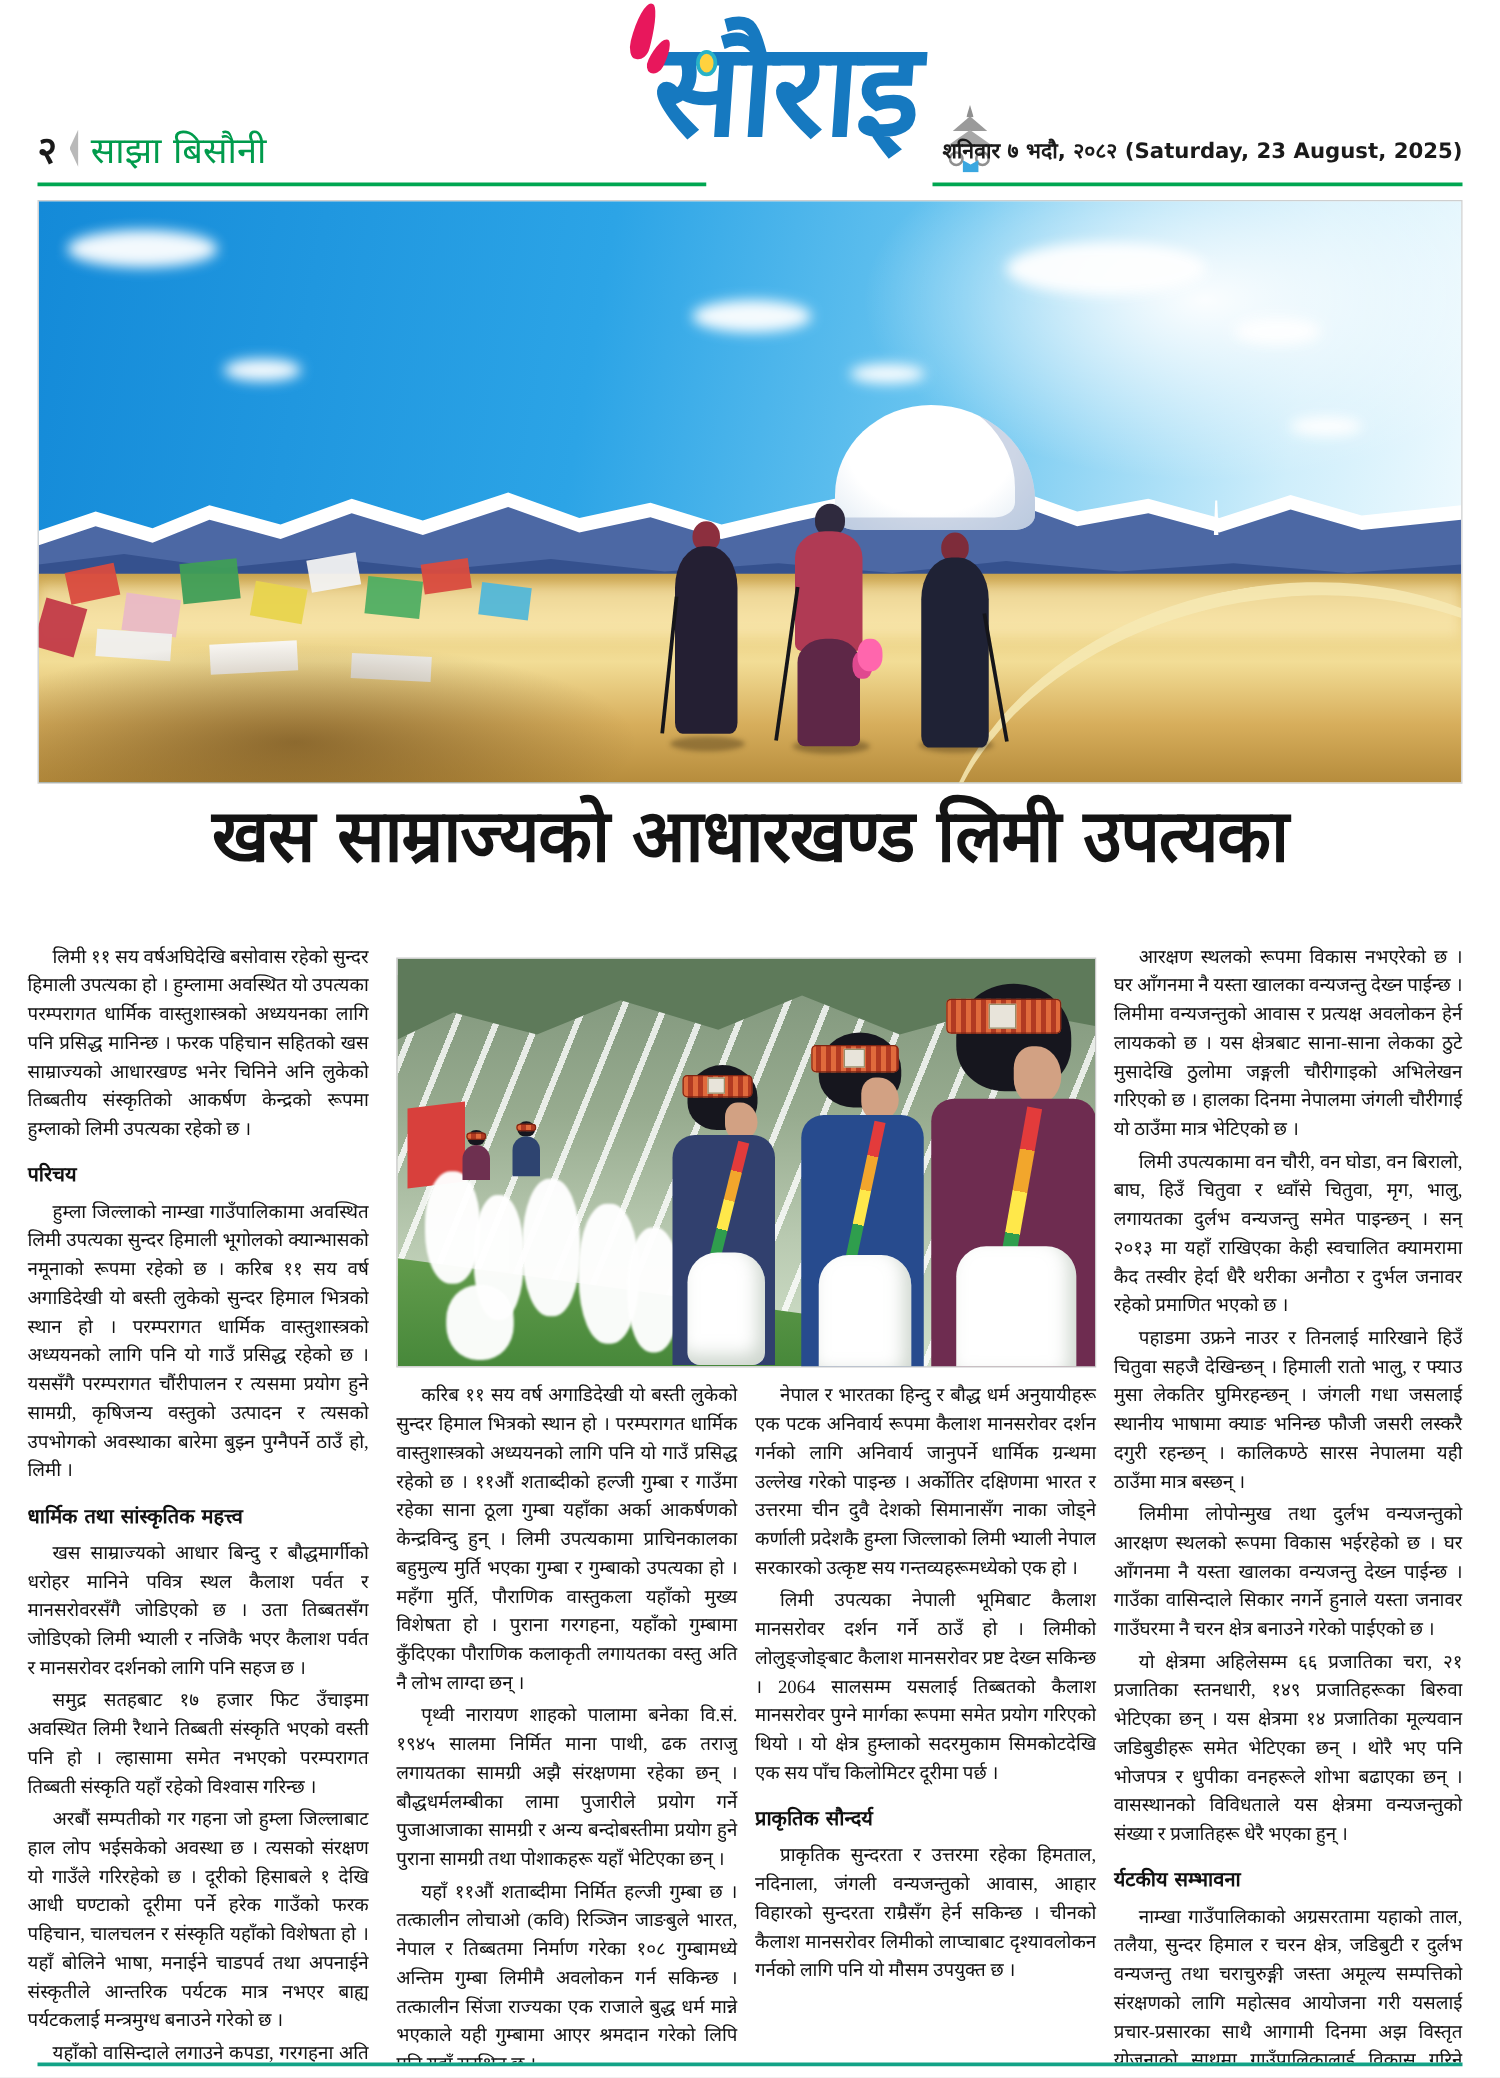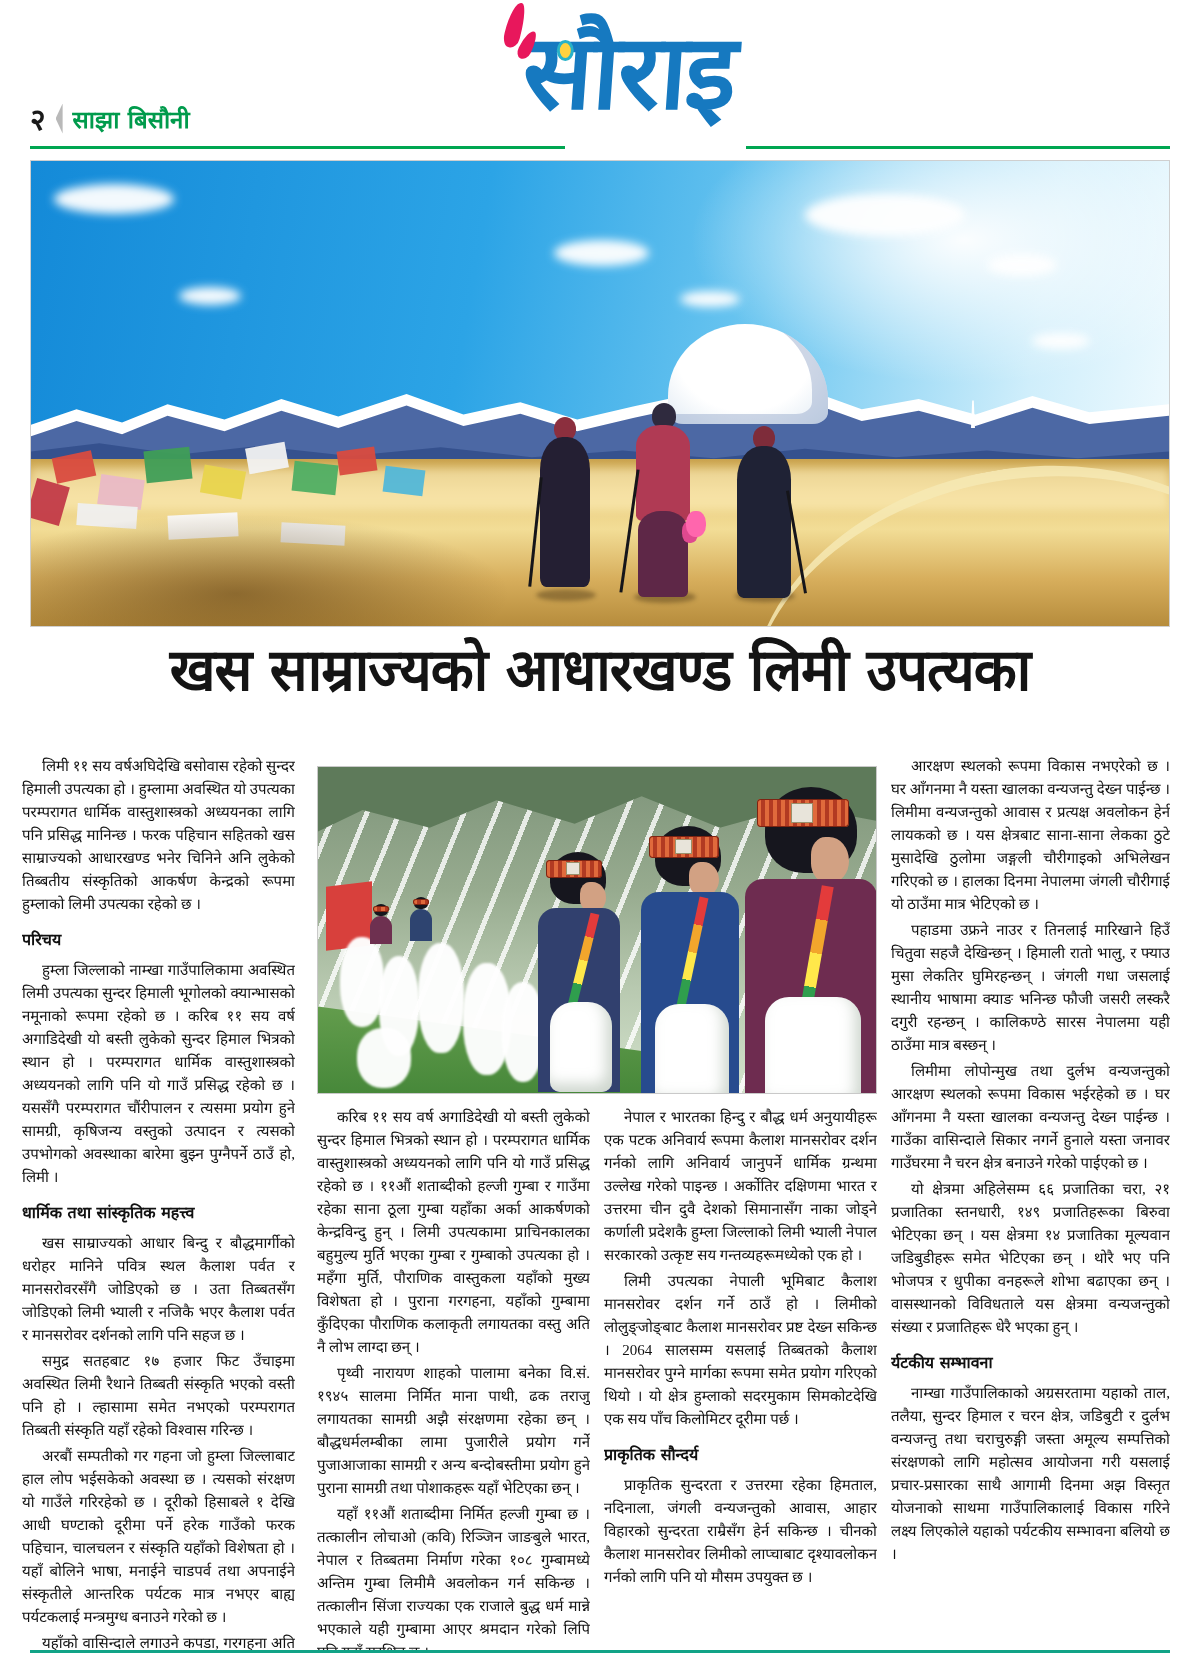--- a/index.html
+++ b/index.html
@@ -4,21 +4,21 @@
 <style>
   html,body{margin:0;padding:0;background:#e8e8e8;}
   .page{position:relative;width:1200px;height:1662px;background:#ffffff;margin:0 auto;
         font-family:"Liberation Serif","DejaVu Serif",serif;overflow:hidden;}
   [data-interactable]{box-sizing:border-box;}
 
   
   .hdr-left{position:absolute;left:30px;top:98px;display:flex;align-items:center;gap:10px;}
   .page-num{font-family:"DejaVu Sans",sans-serif;font-weight:bold;font-size:30px;color:#1a1a1a;}
   .hdr-sep{width:7px;height:30px;background:#b9b9b9;clip-path:polygon(100% 0,100% 100%,0 50%);}
-  .section-name{font-family:"DejaVu Sans",sans-serif;font-weight:bold;font-size:24px;color:#009b4c;}
+  .section-name{font-family:"DejaVu Sans",sans-serif;font-weight:normal;font-size:29px;color:#009b4c;}
   .rule-left{position:absolute;left:30px;top:146px;width:535px;height:3px;background:#00a651;}
   .rule-right{position:absolute;left:746px;top:146px;width:424px;height:3px;background:#00a651;}
 
   .masthead{position:absolute;left:50%;top:4px;transform:translateX(-44%);width:480px;height:140px;}
   .masthead-text{position:absolute;left:0;top:8px;width:100%;text-align:center;
         font-family:"DejaVu Sans",sans-serif;font-weight:bold;font-size:104px;line-height:120px;
         color:#1679c0;letter-spacing:-2px;transform:skewX(-4deg);}
   .flame{position:absolute;left:118px;top:-2px;width:16px;height:46px;background:#e8175c;
         border-radius:60% 40% 55% 45%/75% 70% 25% 30%;transform:rotate(14deg);}
   .flame2{position:absolute;left:132px;top:26px;width:13px;height:30px;background:#e8175c;
@@ -119,20 +119,31 @@
   <div class="rule-left" data-interactable="false"></div>
   <div class="rule-right" data-interactable="false"></div>
 
   <div class="masthead" data-interactable="false">
     <div class="masthead-text" data-interactable="false">सौराइ</div>
     <div class="flame" data-interactable="false"></div>
     <div class="flame2" data-interactable="false"></div>
     <div class="mast-dot" data-interactable="false"></div>
   </div>
 
+  <div class="hdr-right" data-interactable="false">
+    <div class="logo" data-interactable="false">
+      <div class="logo-spire" data-interactable="false"></div>
+      <div class="logo-roof1" data-interactable="false"></div>
+      <div class="logo-roof2" data-interactable="false"></div>
+      <div class="logo-c1" data-interactable="false"></div>
+      <div class="logo-c2" data-interactable="false"></div>
+      <div class="logo-book" data-interactable="false"></div>
+    </div>
+    <div class="date-line" data-interactable="false">शनिवार ७ भदौ, २०८२ (Saturday, 23 August, 2025)</div>
+  </div>
 
   <div class="top-photo" data-interactable="false">
     <div class="glare" data-interactable="false"></div>
     <div class="cloud" style="left:46%;top:17%;width:95px;height:26px;" data-interactable="false"></div>
     <div class="cloud" style="left:68%;top:7%;width:160px;height:42px;" data-interactable="false"></div>
     <div class="cloud" style="left:84%;top:20%;width:70px;height:22px;" data-interactable="false"></div>
     <div class="cloud" style="left:13%;top:27%;width:62px;height:18px;" data-interactable="false"></div>
     <div class="cloud" style="left:88%;top:37%;width:58px;height:16px;" data-interactable="false"></div>
     <div class="cloud" style="left:2%;top:5%;width:120px;height:30px;" data-interactable="false"></div>
     <div class="cloud" style="left:57%;top:28%;width:60px;height:16px;" data-interactable="false"></div>
@@ -252,20 +263,21 @@
       <p class="para" data-interactable="false">यहाँ ११औं शताब्दीमा निर्मित हल्जी गुम्बा छ । तत्कालीन लोचाओ (कवि) रिञ्जिन जाङबुले भारत, नेपाल र तिब्बतमा निर्माण गरेका १०८ गुम्बामध्ये अन्तिम गुम्बा लिमीमै अवलोकन गर्न सकिन्छ । तत्कालीन सिंजा राज्यका एक राजाले बुद्ध धर्म मान्ने भएकाले यही गुम्बामा आएर श्रमदान गरेको लिपि पनि यहाँ सुरक्षित छ ।</p>
     </div>
   <div class="col col-3" data-interactable="false">
       <p class="para" data-interactable="false">नेपाल र भारतका हिन्दु र बौद्ध धर्म अनुयायीहरू एक पटक अनिवार्य रूपमा कैलाश मानसरोवर दर्शन गर्नको लागि अनिवार्य जानुपर्ने धार्मिक ग्रन्थमा उल्लेख गरेको पाइन्छ । अर्कोतिर दक्षिणमा भारत र उत्तरमा चीन दुवै देशको सिमानासँग नाका जोड्ने कर्णाली प्रदेशकै हुम्ला जिल्लाको लिमी भ्याली नेपाल सरकारको उत्कृष्ट सय गन्तव्यहरूमध्येको एक हो ।</p>
       <p class="para" data-interactable="false">लिमी उपत्यका नेपाली भूमिबाट कैलाश मानसरोवर दर्शन गर्ने ठाउँ हो । लिमीको लोलुङ्जोङ्बाट कैलाश मानसरोवर प्रष्ट देख्न सकिन्छ । 2064 सालसम्म यसलाई तिब्बतको कैलाश मानसरोवर पुग्ने मार्गका रूपमा समेत प्रयोग गरिएको थियो । यो क्षेत्र हुम्लाको सदरमुकाम सिमकोटदेखि एक सय पाँच किलोमिटर दूरीमा पर्छ ।</p>
       <h3 class="subhead" data-interactable="false">प्राकृतिक सौन्दर्य</h3>
       <p class="para" data-interactable="false">प्राकृतिक सुन्दरता र उत्तरमा रहेका हिमताल, नदिनाला, जंगली वन्यजन्तुको आवास, आहार विहारको सुन्दरता राम्रैसँग हेर्न सकिन्छ । चीनको कैलाश मानसरोवर लिमीको लाप्चाबाट दृश्यावलोकन गर्नको लागि पनि यो मौसम उपयुक्त छ ।</p>
     </div>
   <div class="col col-4" data-interactable="false">
       <p class="para" data-interactable="false">आरक्षण स्थलको रूपमा विकास नभएरेको छ । घर आँगनमा नै यस्ता खालका वन्यजन्तु देख्न पाईन्छ । लिमीमा वन्यजन्तुको आवास र प्रत्यक्ष अवलोकन हेर्न लायकको छ । यस क्षेत्रबाट साना-साना लेकका ठुटे मुसादेखि ठुलोमा जङ्गली चौरीगाइको अभिलेखन गरिएको छ । हालका दिनमा नेपालमा जंगली चौरीगाई यो ठाउँमा मात्र भेटिएको छ ।</p>
+      <p class="para" data-interactable="false">लिमी उपत्यकामा वन चौरी, वन घोडा, वन बिरालो, बाघ, हिउँ चितुवा र ध्वाँसे चितुवा, मृग, भालु, लगायतका दुर्लभ वन्यजन्तु समेत पाइन्छन् । सन् २०१३ मा यहाँ राखिएका केही स्वचालित क्यामरामा कैद तस्वीर हेर्दा धैरै थरीका अनौठा र दुर्भल जनावर रहेको प्रमाणित भएको छ ।</p>
       <p class="para" data-interactable="false">पहाडमा उफ्रने नाउर र तिनलाई मारिखाने हिउँ चितुवा सहजै देखिन्छन् । हिमाली रातो भालु, र फ्याउ मुसा लेकतिर घुमिरहन्छन् । जंगली गधा जसलाई स्थानीय भाषामा क्याङ भनिन्छ फौजी जसरी लस्करै दगुरी रहन्छन् । कालिकण्ठे सारस नेपालमा यही ठाउँमा मात्र बस्छन् ।</p>
       <p class="para" data-interactable="false">लिमीमा लोपोन्मुख तथा दुर्लभ वन्यजन्तुको आरक्षण स्थलको रूपमा विकास भईरहेको छ । घर आँगनमा नै यस्ता खालका वन्यजन्तु देख्न पाईन्छ । गाउँका वासिन्दाले सिकार नगर्ने हुनाले यस्ता जनावर गाउँघरमा नै चरन क्षेत्र बनाउने गरेको पाईएको छ ।</p>
       <p class="para" data-interactable="false">यो क्षेत्रमा अहिलेसम्म ६६ प्रजातिका चरा, २१ प्रजातिका स्तनधारी, १४९ प्रजातिहरूका बिरुवा भेटिएका छन् । यस क्षेत्रमा १४ प्रजातिका मूल्यवान जडिबुडीहरू समेत भेटिएका छन् । थोरै भए पनि भोजपत्र र धुपीका वनहरूले शोभा बढाएका छन् । वासस्थानको विविधताले यस क्षेत्रमा वन्यजन्तुको संख्या र प्रजातिहरू धेरै भएका हुन् ।</p>
       <h3 class="subhead" data-interactable="false">र्यटकीय सम्भावना</h3>
       <p class="para" data-interactable="false">नाम्खा गाउँपालिकाको अग्रसरतामा यहाको ताल, तलैया, सुन्दर हिमाल र चरन क्षेत्र, जडिबुटी र दुर्लभ वन्यजन्तु तथा चराचुरुङ्गी जस्ता अमूल्य सम्पत्तिको संरक्षणको लागि महोत्सव आयोजना गरी यसलाई प्रचार-प्रसारका साथै आगामी दिनमा अझ विस्तृत योजनाको साथमा गाउँपालिकालाई विकास गरिने लक्ष्य लिएकोले यहाको पर्यटकीय सम्भावना बलियो छ ।</p>
     </div>
 
   <div class="bottom-rule" data-interactable="false"></div>
 </div>
 

